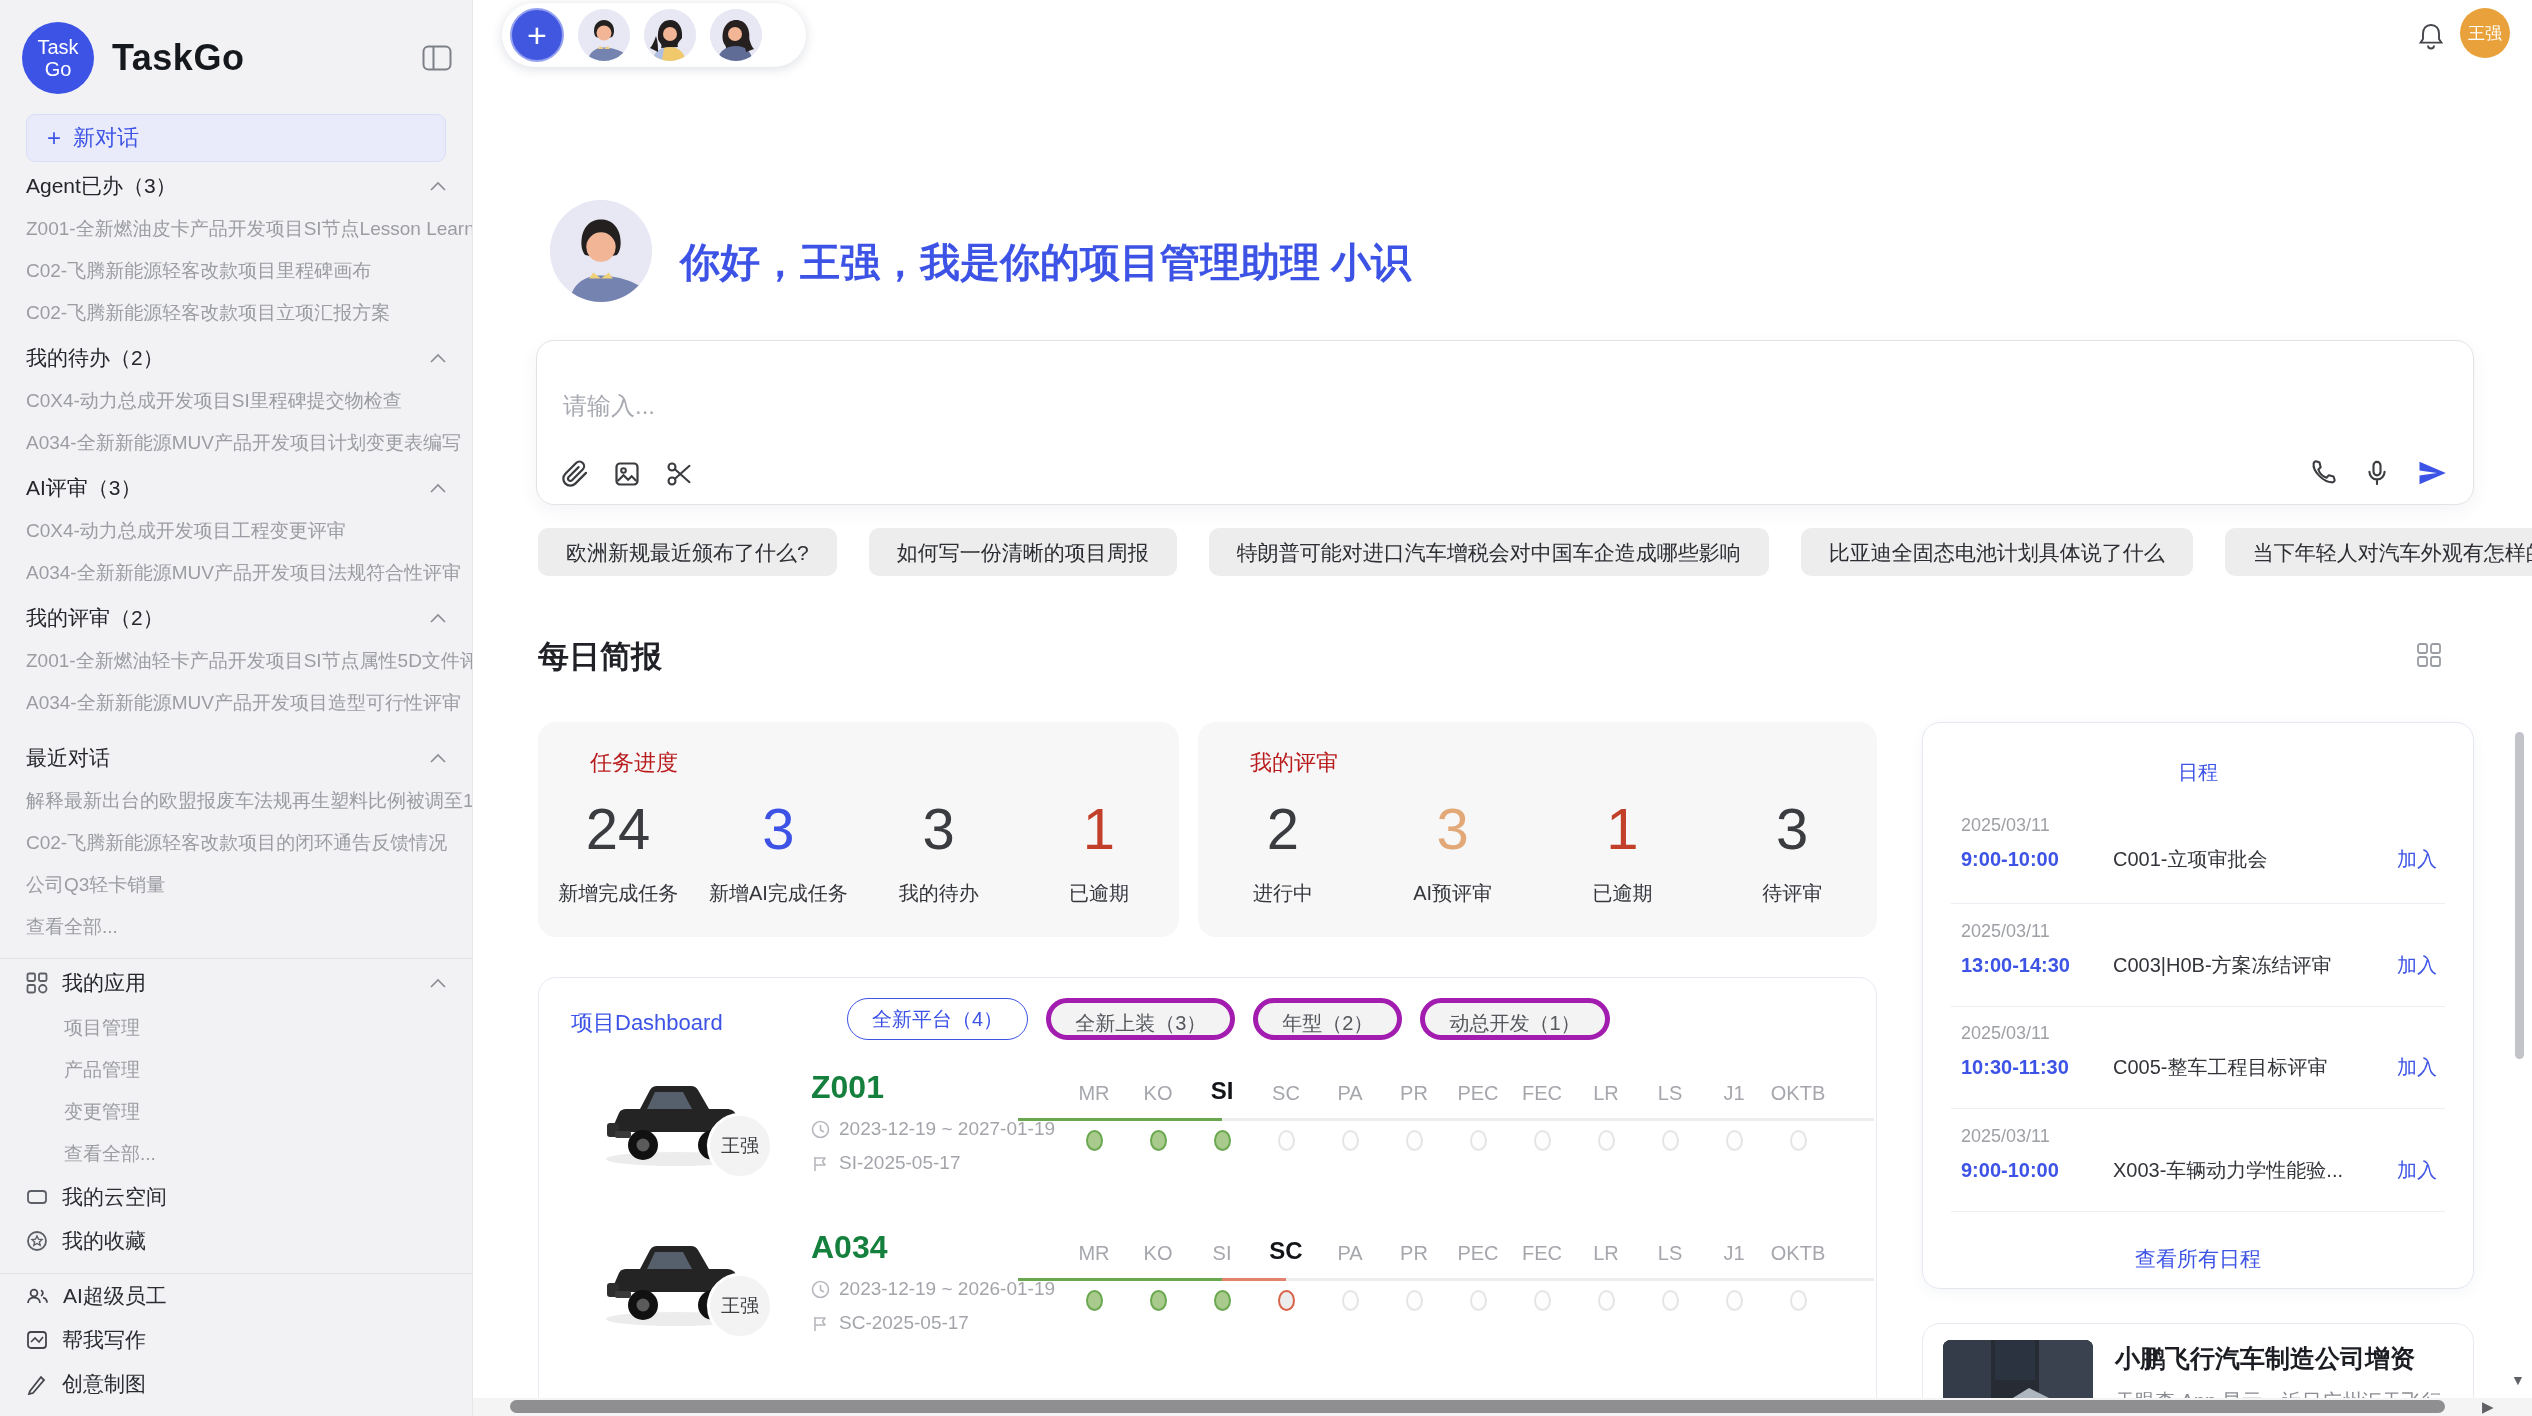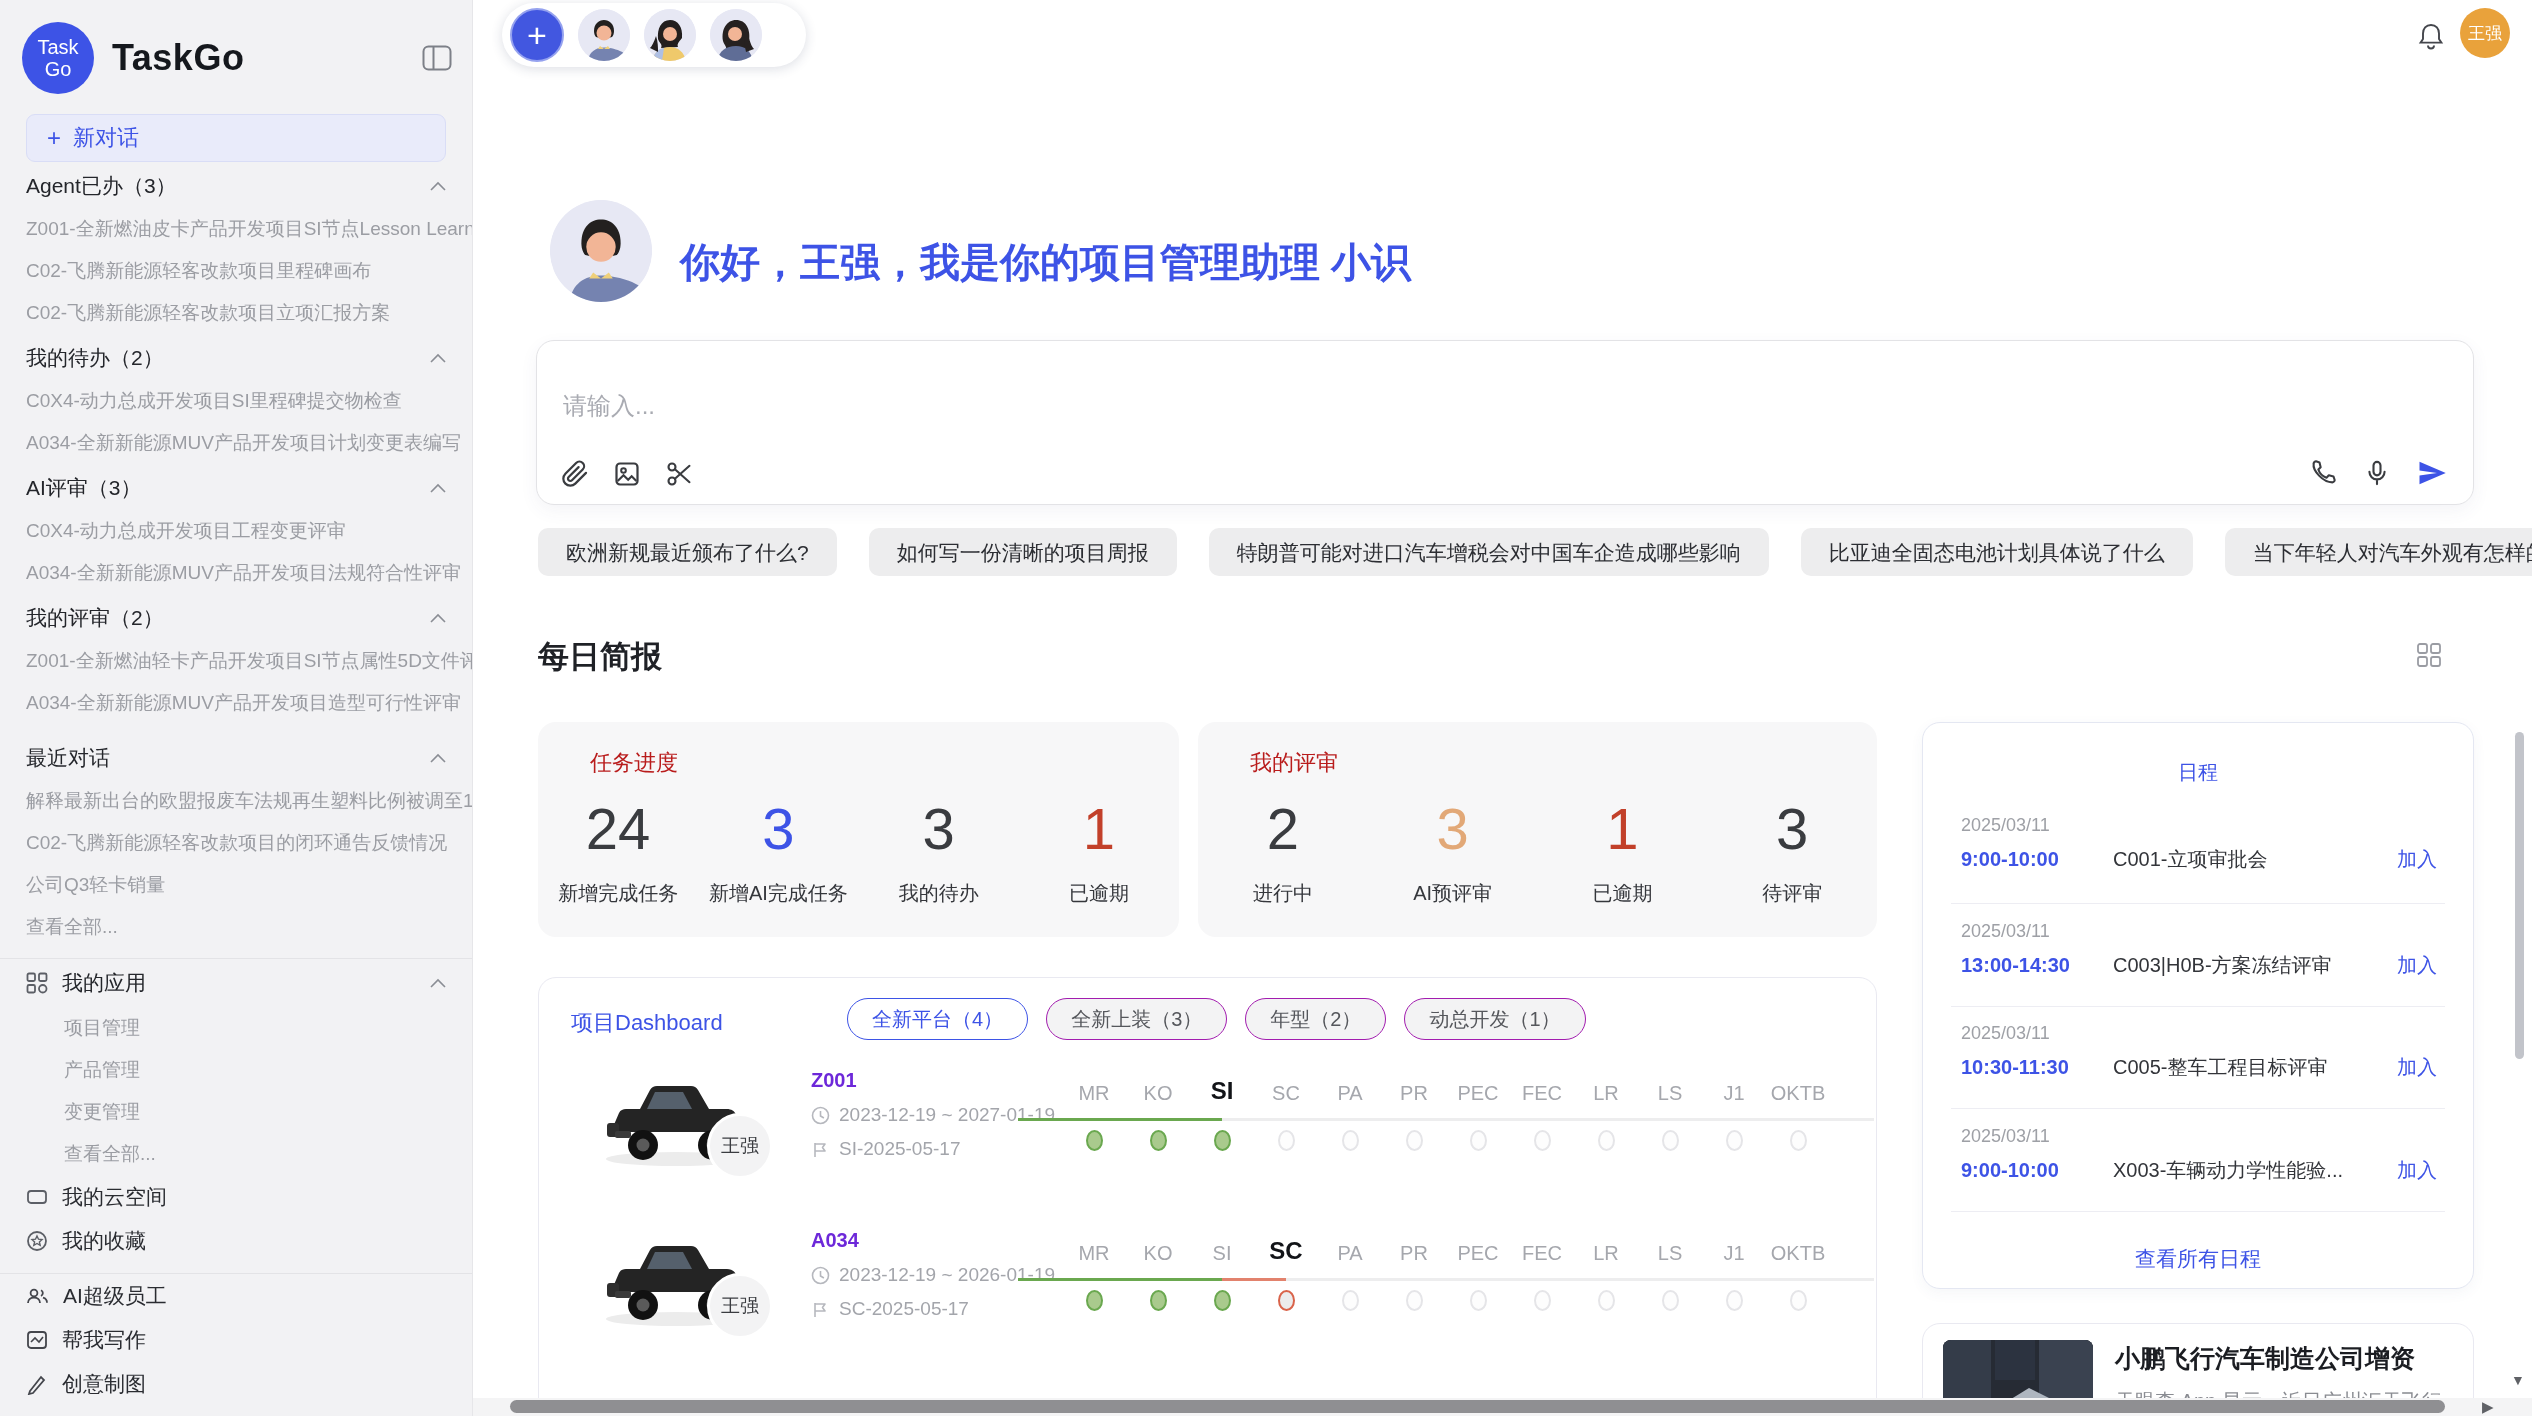--- a/index.html
+++ b/index.html
@@ -59,27 +59,27 @@
   .stat-num{font-size:58px;font-weight:500;color:#3a3c40;line-height:74px;}
   .stat-num.blue{color:#3d53e6;}
   .stat-num.red{color:#c2402a;}
   .stat-num.tan{color:#e2a877;}
   .stat-lbl{margin-top:14px;font-size:20px;color:#35373c;}
 
   
   .dash-card{position:absolute;left:538px;top:977px;width:1339px;height:560px;background:#fff;border:1px solid #e9e9f1;border-radius:18px;box-sizing:border-box;}
   .dash-title{position:absolute;left:32px;top:30px;font-size:22px;color:#3d53e6;}
   .dash-tabs{position:absolute;left:308px;top:20px;display:flex;gap:18px;}
-  .tab-pill{height:42px;line-height:40px;padding:0 24px;border-radius:21px;font-size:20px;color:#55575c;background:#f3f3f4;border:1px solid #a21caf;cursor:pointer;box-sizing:border-box;white-space:nowrap;}
+  .tab-pill{height:42px;line-height:40px;padding:0 24px;border-radius:21px;font-size:20px;color:#55575c;background:#f3f3f4;border:5px solid #a21caf;cursor:pointer;box-sizing:border-box;white-space:nowrap;}
   .tab-pill.active{background:#fff;border:1px solid #3d53e6;color:#3d53e6;}
   .proj-row{position:absolute;left:0;width:100%;height:150px;}
   .proj-img{position:absolute;left:56px;top:10px;width:162px;height:102px;}
   .proj-badge{position:absolute;left:168px;top:52px;width:66px;height:66px;border-radius:50%;background:#f3f3f4;border:3px solid #fff;display:flex;align-items:center;justify-content:center;font-size:19px;color:#3a3c40;box-sizing:border-box;}
   .proj-info{position:absolute;left:272px;top:8px;}
-  .proj-code{font-size:20px;font-weight:700;color:#6d28d9;}
+  .proj-code{font-size:32px;font-weight:700;color:#15803d;}
   .meta-line{display:flex;align-items:center;gap:9px;margin-top:12px;font-size:19px;color:#a3a5ab;}
   .ms-wrap{position:absolute;left:523px;top:12px;width:768px;height:80px;}
   .ms-track{position:absolute;left:-44px;width:856px;top:45px;height:3px;background:#ededee;}
   .ms-track-done{position:absolute;left:-44px;top:45px;height:3px;background:#6aa84f;width:204px;}
   .ms-track-red{position:absolute;left:160px;top:45px;height:3px;background:#e2826d;width:64px;display:none;}
   .ms-row{position:absolute;left:0;top:0;display:flex;}
   .ms{width:64px;display:flex;flex-direction:column;align-items:center;gap:21px;}
   .ms .lbl{height:32px;display:flex;align-items:flex-end;justify-content:center;font-size:20px;color:#a5a7ad;}
   .ms .lbl.strong{font-size:24px;font-weight:700;color:#121418;}
   .ms .dot{margin-top:4px;width:17px;height:21px;border-radius:50%;background:#fdfdfd;border:2px solid #e5e5e8;box-sizing:border-box;}

